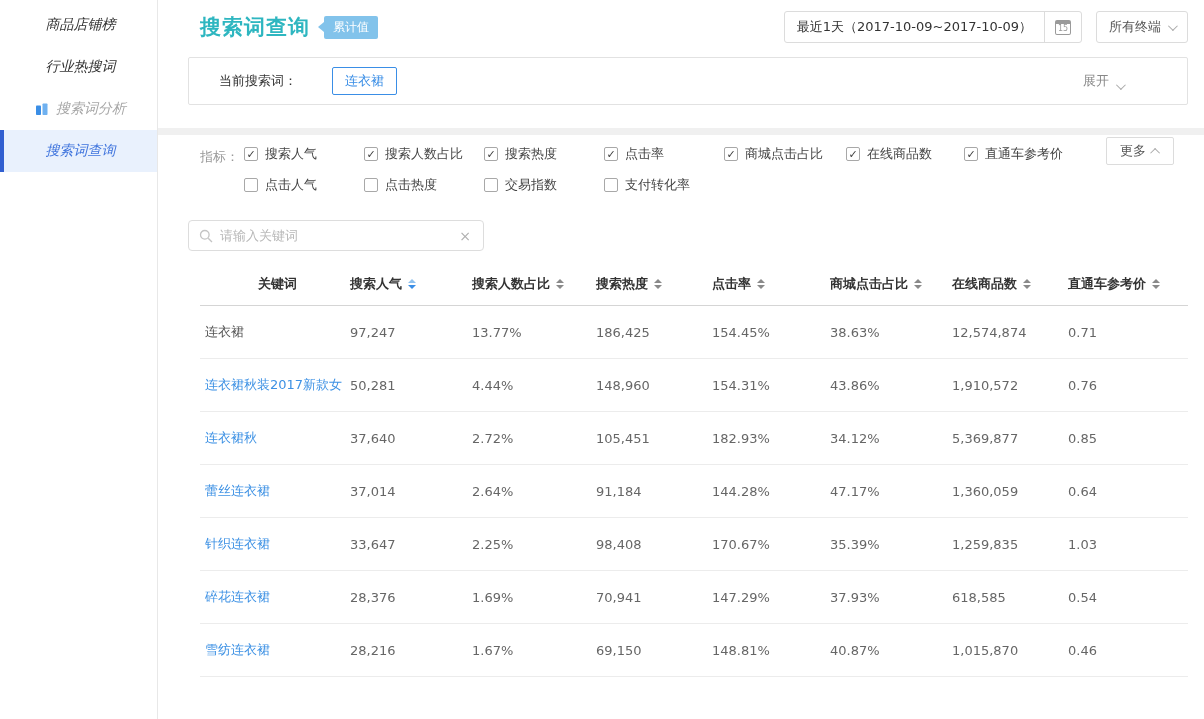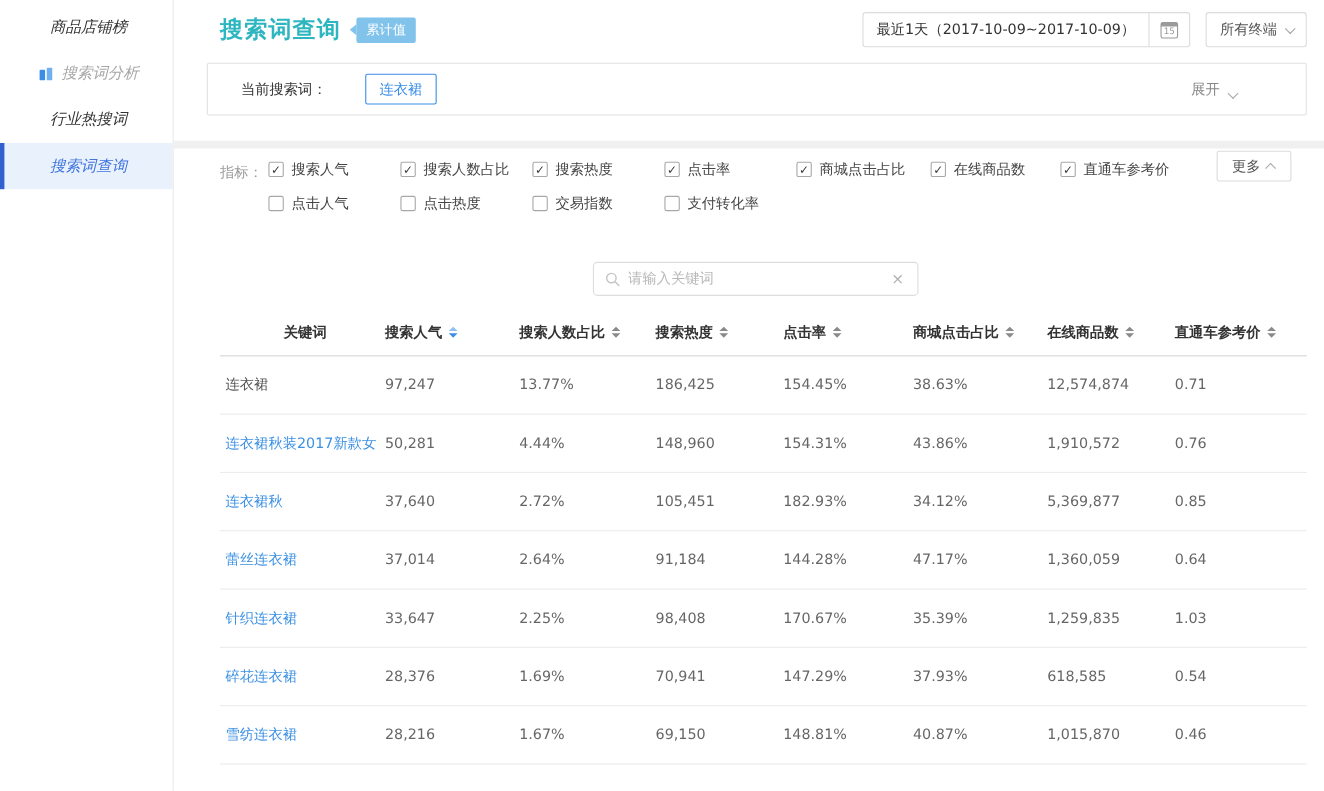--- a/index.html
+++ b/index.html
@@ -49,21 +49,21 @@
   .metrics-row { display:flex; padding-top:10px; margin-left:12px; position:relative; }
   .m-label { font-size:13px; color:#999; margin-top:3px; width:44px; flex-shrink:0; }
   .m-grid { display:grid; grid-template-columns:120px 120px 120px 120px 122px 118px 170px; row-gap:13px; }
   .m-item { display:flex; align-items:center; gap:7px; font-size:13px; color:#444; cursor:pointer; }
   .cb { width:14px; height:14px; border:1px solid #a8a8a8; border-radius:2px; display:inline-flex;
     align-items:center; justify-content:center; font-size:11px; line-height:1; color:#3c3c3c; font-weight:bold; background:#fff; flex-shrink:0; }
   .more-btn { position:absolute; right:14px; top:2px; background:#fff; border:1px solid #dcdcdc; border-radius:2px;
     height:28px; padding:0 13px; font-size:13px; color:#555; display:flex; align-items:center; cursor:pointer;
     font-family:inherit; }
 
-  .search-row { display:flex; justify-content:center; margin-top:44px; padding-right:2px; }
+  .search-row { display:flex; justify-content:flex-start; margin-top:26px; padding-right:2px; }
   .search-box { width:296px; height:31px; border:1px solid #ddd; border-radius:4px; display:flex; align-items:center; padding:0 10px; }
   .search-box input { flex:1; border:none; outline:none; font-size:13px; color:#333; margin-left:7px; font-family:inherit; }
   .search-box input::placeholder { color:#b8b8b8; }
   .clear-x { color:#b0b0b0; font-size:14px; cursor:pointer; padding:0 2px; }
 
   .table { margin:24px 0 0 12px; }
   .t-head { display:flex; border-bottom:1px solid #d5d5d5; padding-bottom:12px; }
   .t-row { display:flex; align-items:center; height:53px; border-bottom:1px solid #ececec; }
   .t-cell { font-size:13px; color:#666; flex-shrink:0; }
   .c0 { width:150px; padding-left:5px;justify-content:center; } .c1 { width:122px; } .c2 { width:124px; } .c3 { width:116px; }
@@ -80,32 +80,32 @@
 </style>
 </head>
 <body>
 
 <div class="app">
 
   <aside class="sidebar" id="sidebar">
       <div class="side-item">
         <span class="lbl">商品店铺榜</span>
       </div>
+      <div class="side-item">
+        <span class="lbl">行业热搜词</span>
+      </div>
       <div class="side-item dim">
         <span class="side-icon">
           <svg width="14" height="14" viewBox="0 0 14 14">
             <rect x="1" y="3.5" width="5" height="9.5" rx="0.8" fill="#3a8ee6"></rect>
             <rect x="7.5" y="1.5" width="5" height="11.5" rx="0.8" fill="#6fb1f0"></rect>
           </svg>
         </span>
         <span class="lbl">搜索词分析</span>
       </div>
-      <div class="side-item">
-        <span class="lbl">行业热搜词</span>
-      </div>
       <div class="side-item active">
         <span class="lbl">搜索词查询</span>
       </div>
     </aside>
 
   <main class="main">
 
     <div class="header-row">
       <div class="title-wrap">
         <span class="page-title">搜索词查询</span>

